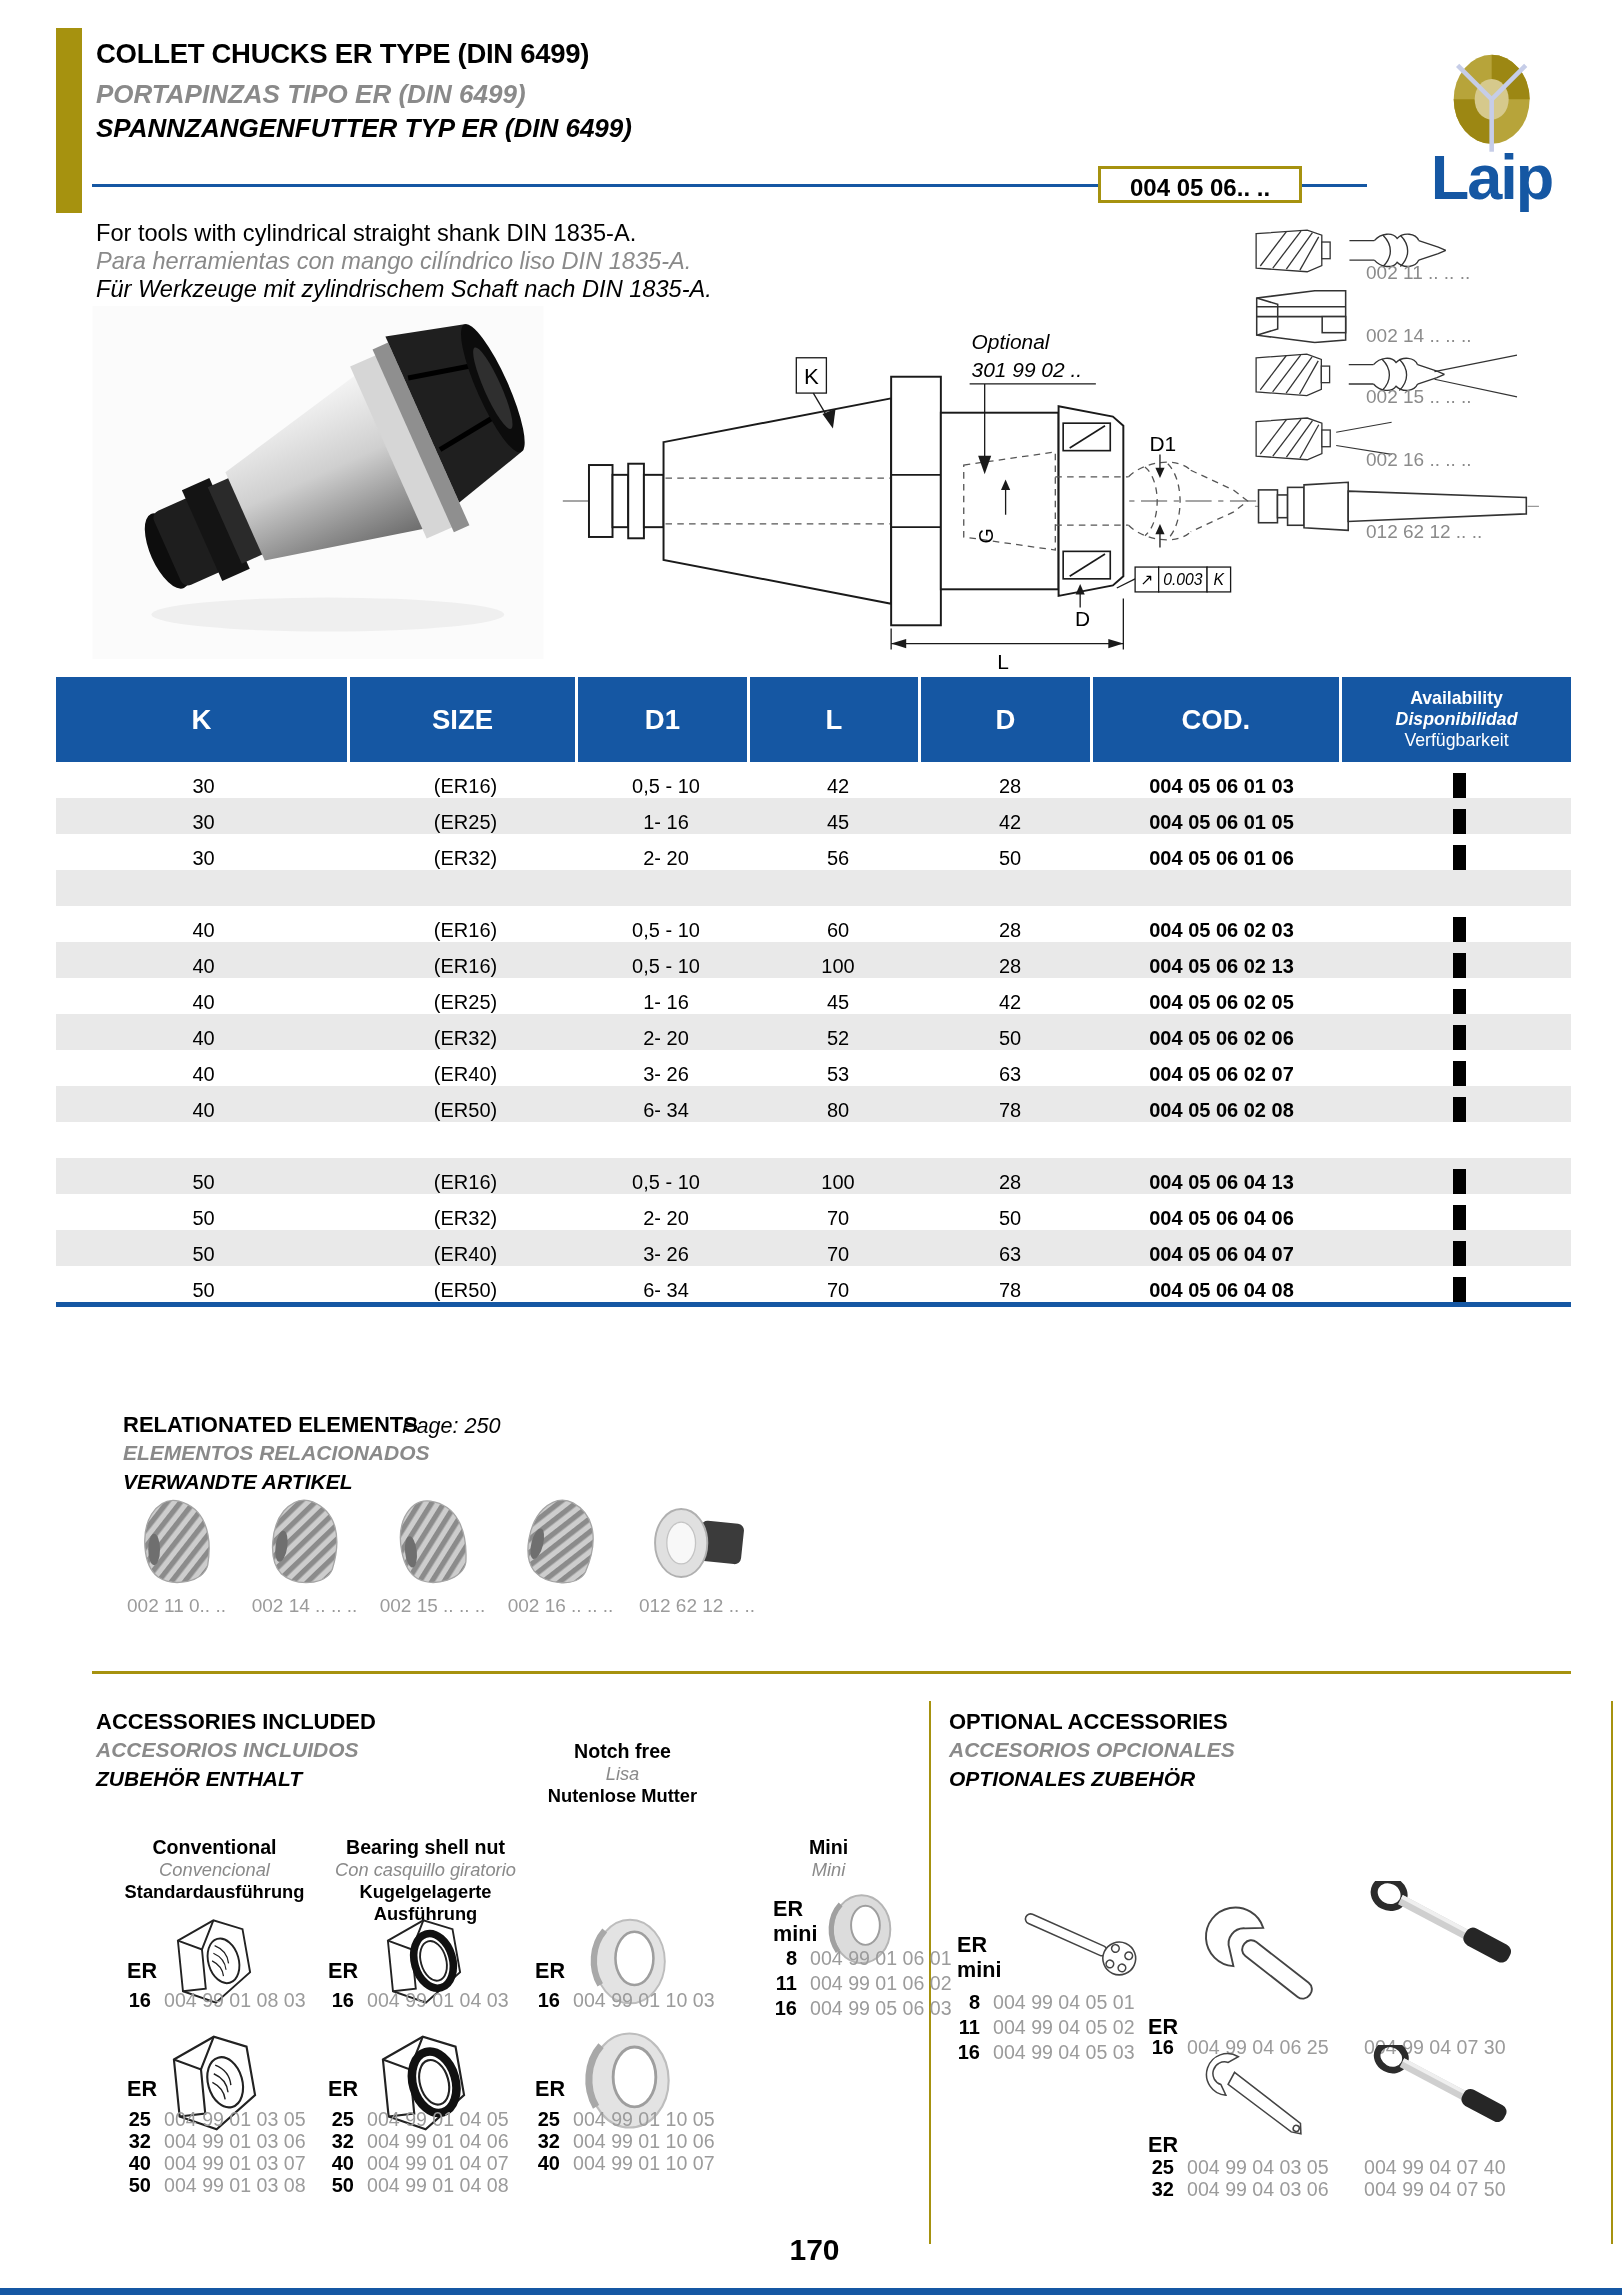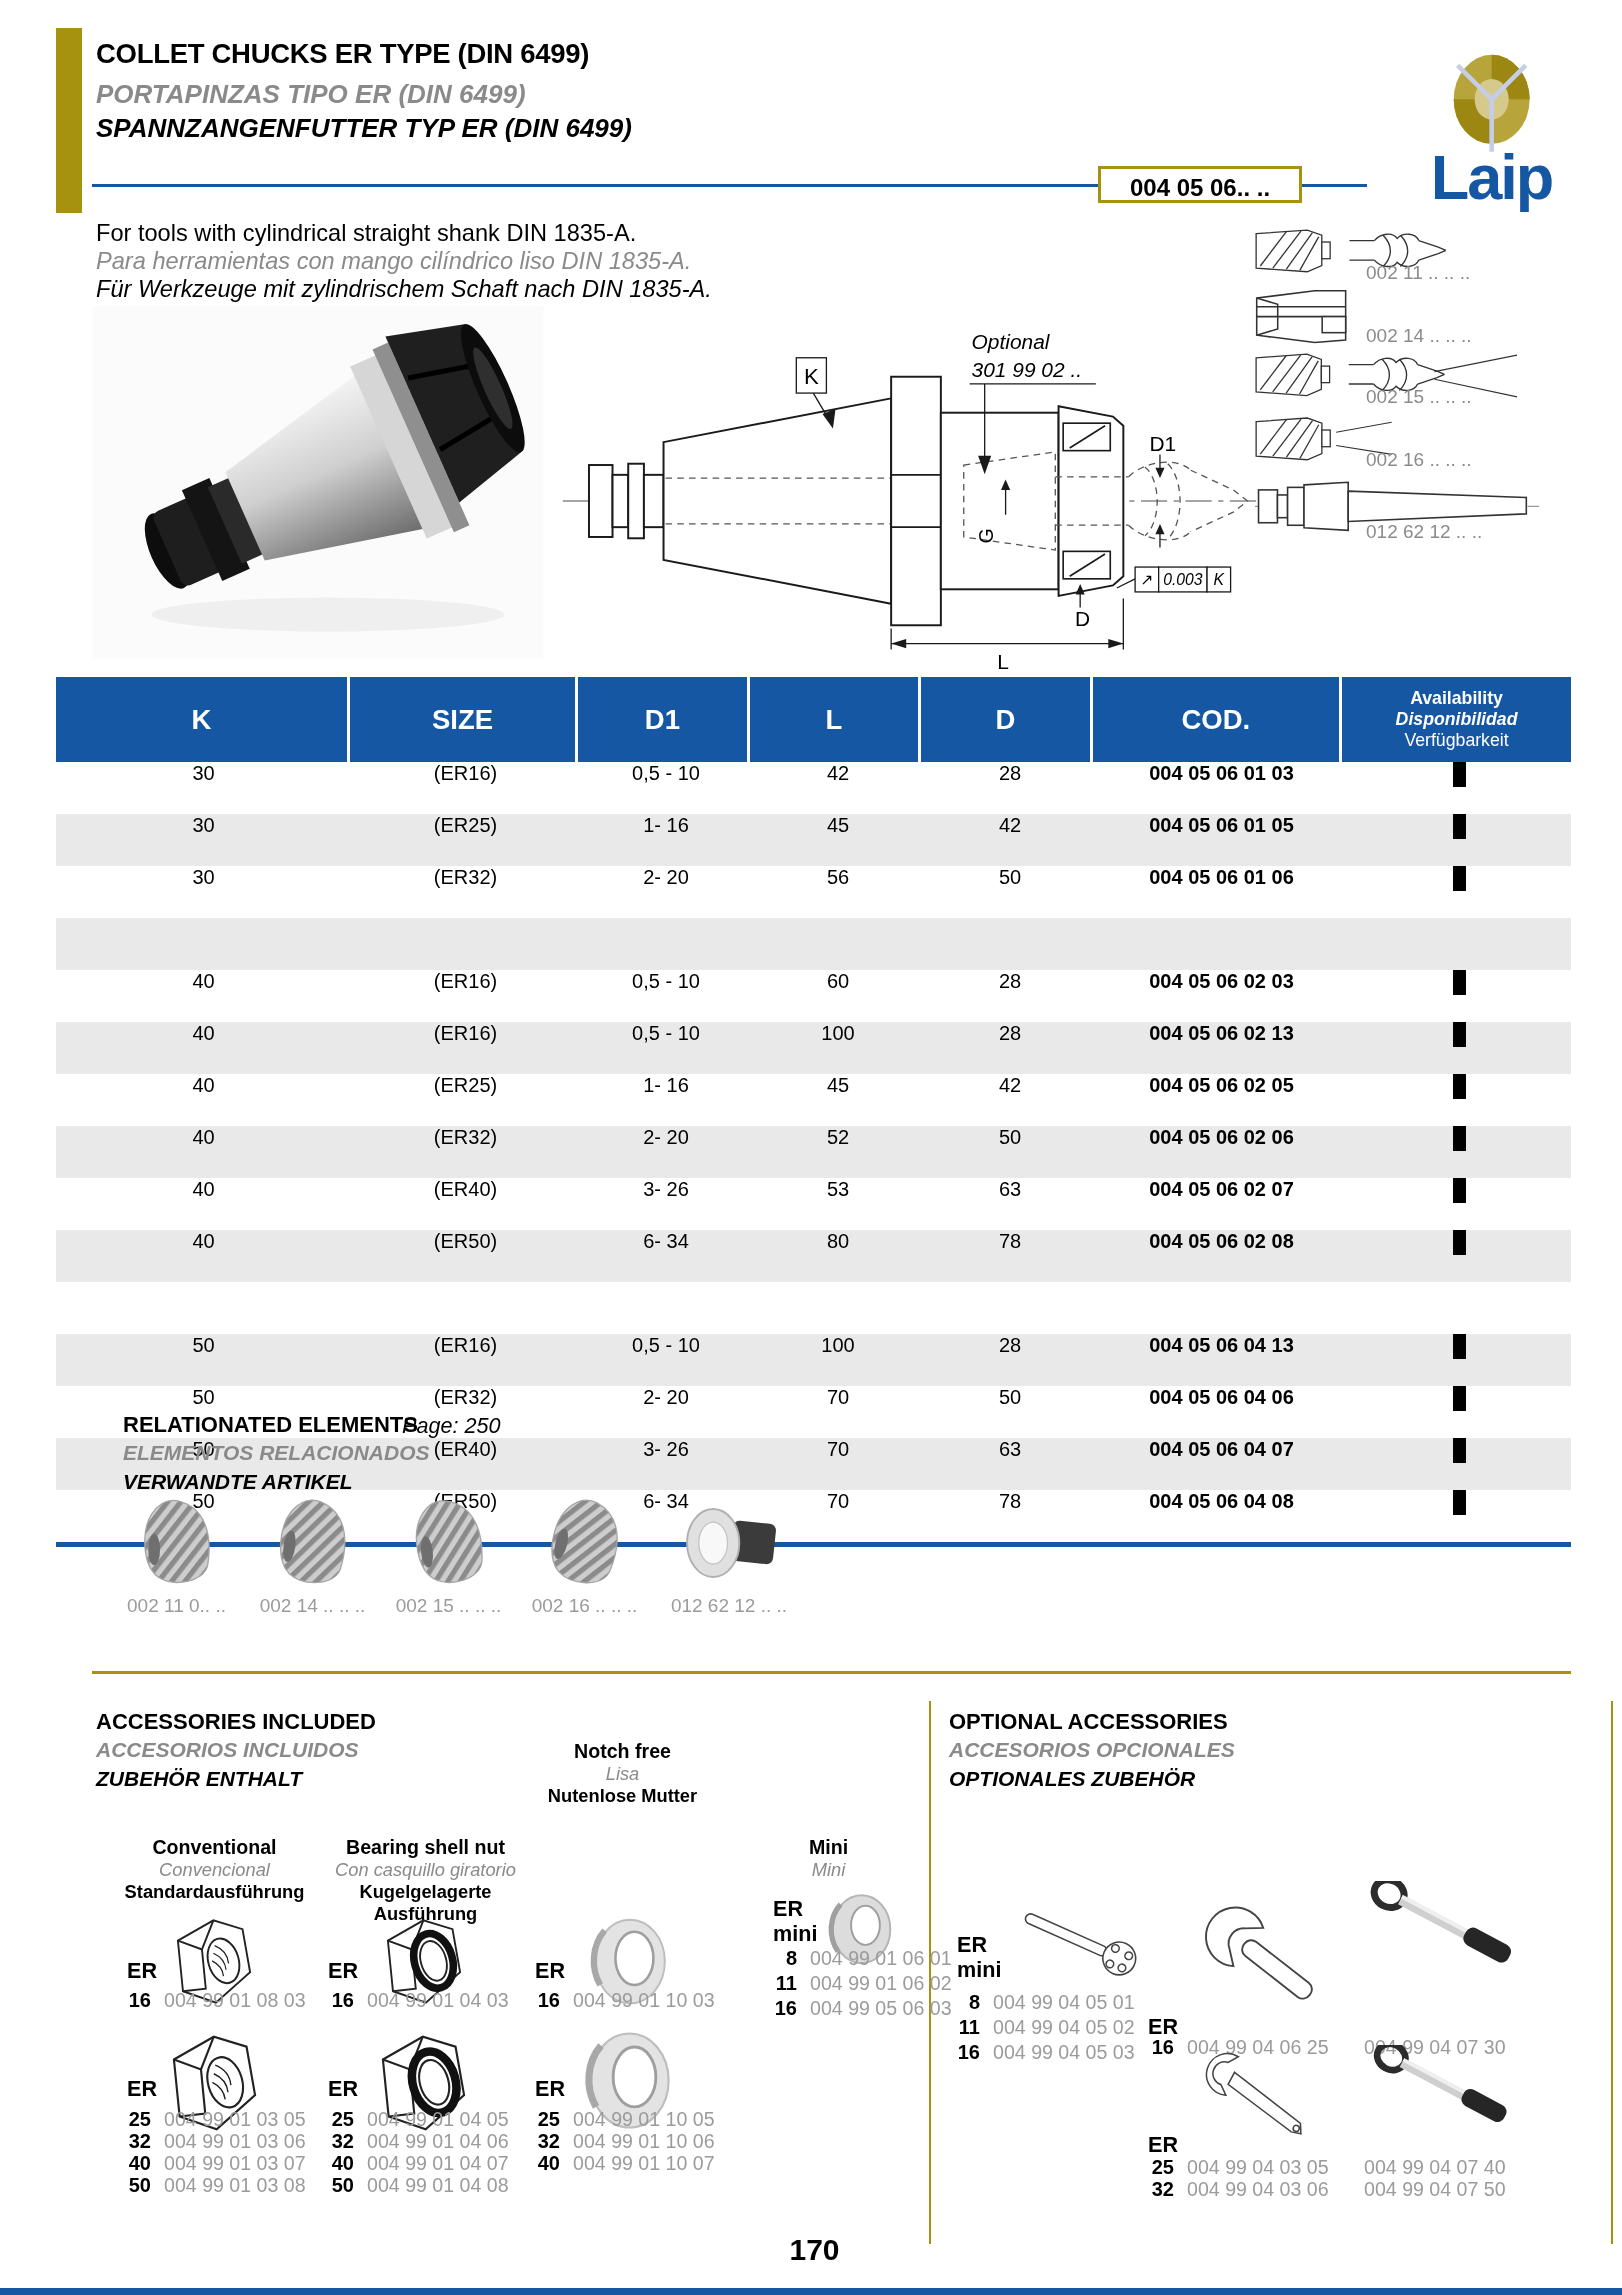--- a/index.html
+++ b/index.html
@@ -35,33 +35,33 @@
   
   .table{left:56px;top:677px;width:1515px}
   .thead{display:flex;height:85px}
   .th{background:#1557a3;color:#fff;display:flex;flex-direction:column;justify-content:center;
       align-items:center;font-size:27.5px;font-weight:bold;margin-right:3.3px;box-sizing:border-box}
   .th:last-child{margin-right:0}
   .w-k{width:292px}.w-size{width:226px}.w-d1{width:169px}.w-l{width:169px}.w-d{width:169px}.w-cod{width:247px}.w-av{width:230px}
   .th .av1{font-size:17.7px;font-weight:bold}
   .th .av2{font-size:17.7px;font-weight:bold;font-style:italic}
   .th .av3{font-size:17.7px;font-weight:normal}
-  .trow{display:flex;height:52px;align-items:flex-start;font-size:20px}
+  .trow{display:flex;height:36px;align-items:flex-end;font-size:20px}
   .trow.shade{background:#e9e9e9}
   .tc{text-align:center;box-sizing:border-box}
   .tc.ck{width:295px}.tc.csize{width:229px}.tc.cd1{width:172px}.tc.cl{width:172px}.tc.cd{width:172px}.tc.ccod{width:251px;font-weight:bold}.tc.cav{width:224px}
   .avsq{display:inline-block;width:13px;height:25px;background:#000;vertical-align:middle}
   .tbot{height:4.6px;background:#1557a3}
 
   
   .rel-en{left:123px;top:1412px;font-size:22px;font-weight:bold}
   .rel-pg{left:402px;top:1413px;font-size:21.6px;font-style:italic}
   .rel-es{left:123px;top:1441px;font-size:21px;font-weight:bold;font-style:italic;color:#8a8a8a}
   .rel-de{left:123px;top:1470px;font-size:21px;font-weight:bold;font-style:italic}
-  .rel-items{left:121px;top:1497px;display:flex;gap:25px}
+  .rel-items{left:121px;top:1497px;display:flex;gap:17px}
   .rel-item{width:111px;text-align:center}
   .rel-item.wide{width:128px}
   .rel-code{font-size:19px;color:#9b9b9b;margin-top:3.9px;white-space:nowrap}
 
   
   .gold-hr{left:92px;top:1671px;width:1479px;height:2.6px;background:#a6920f}
   .gold-vr{left:929px;top:1701px;width:2px;height:543px;background:#a6920f}
   .gold-vr2{left:1611px;top:1701px;width:2px;height:543px;background:#a6920f}
 
   .sec-en{font-size:22px;font-weight:bold}

